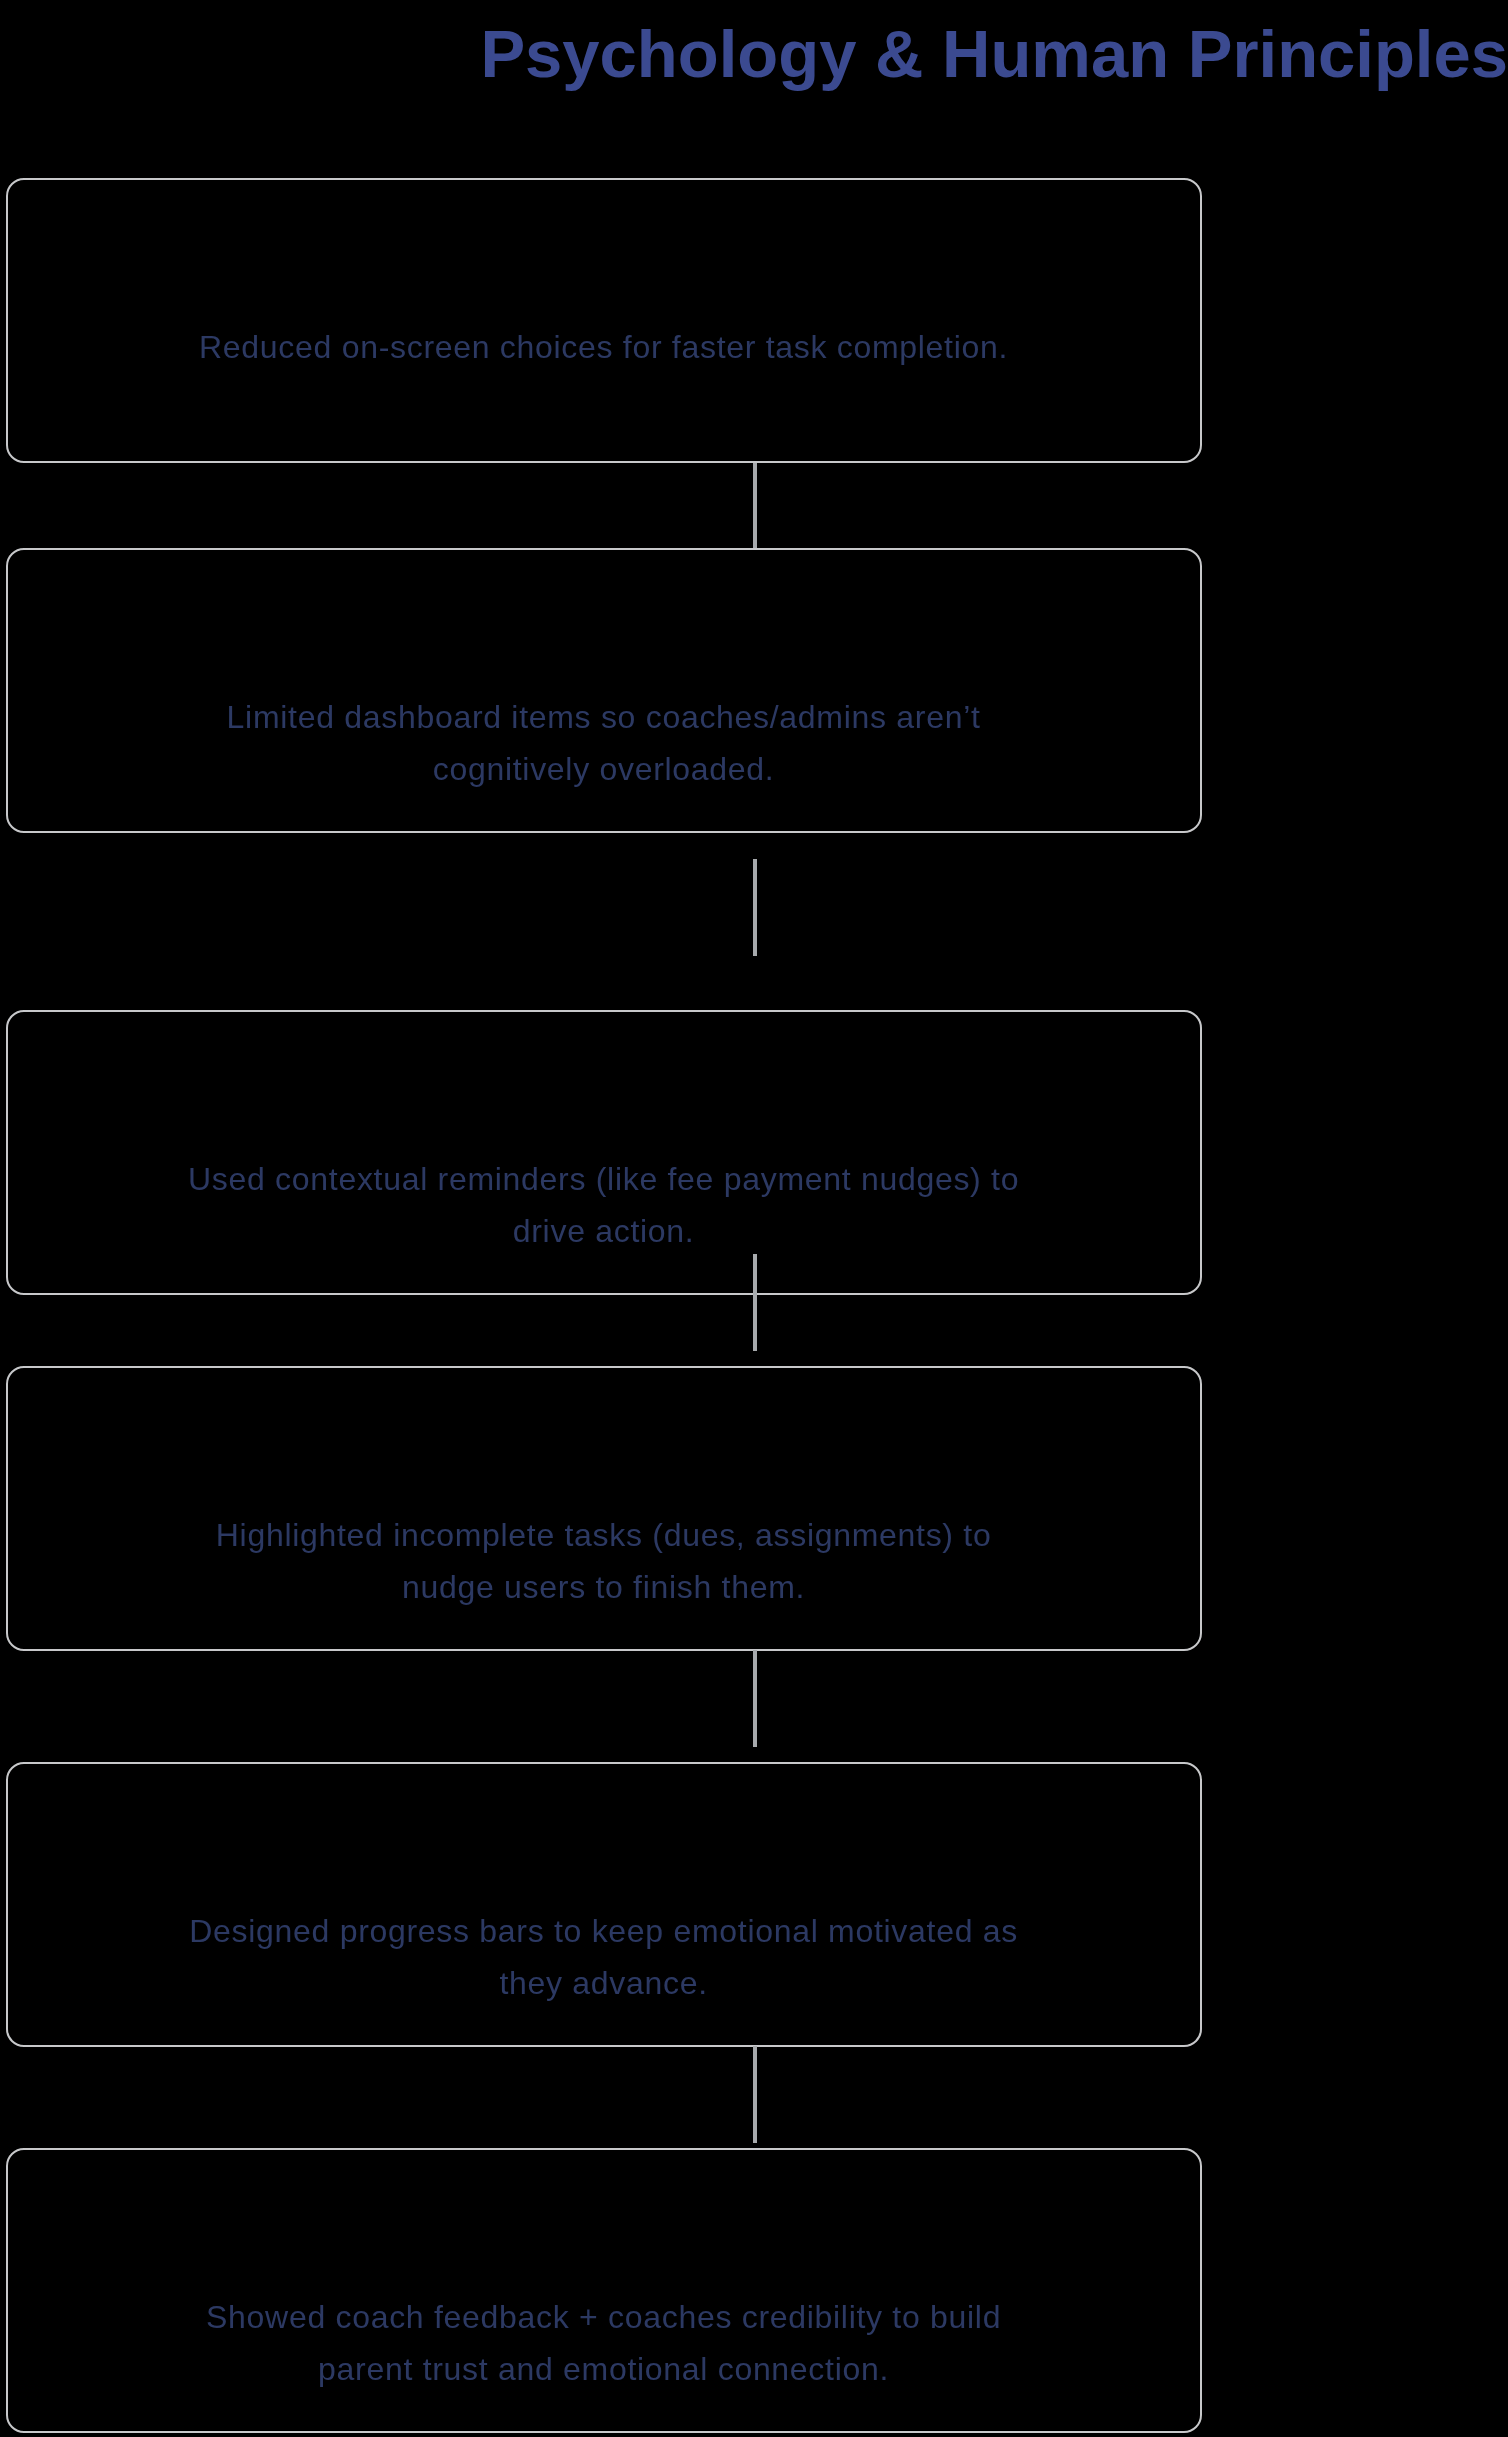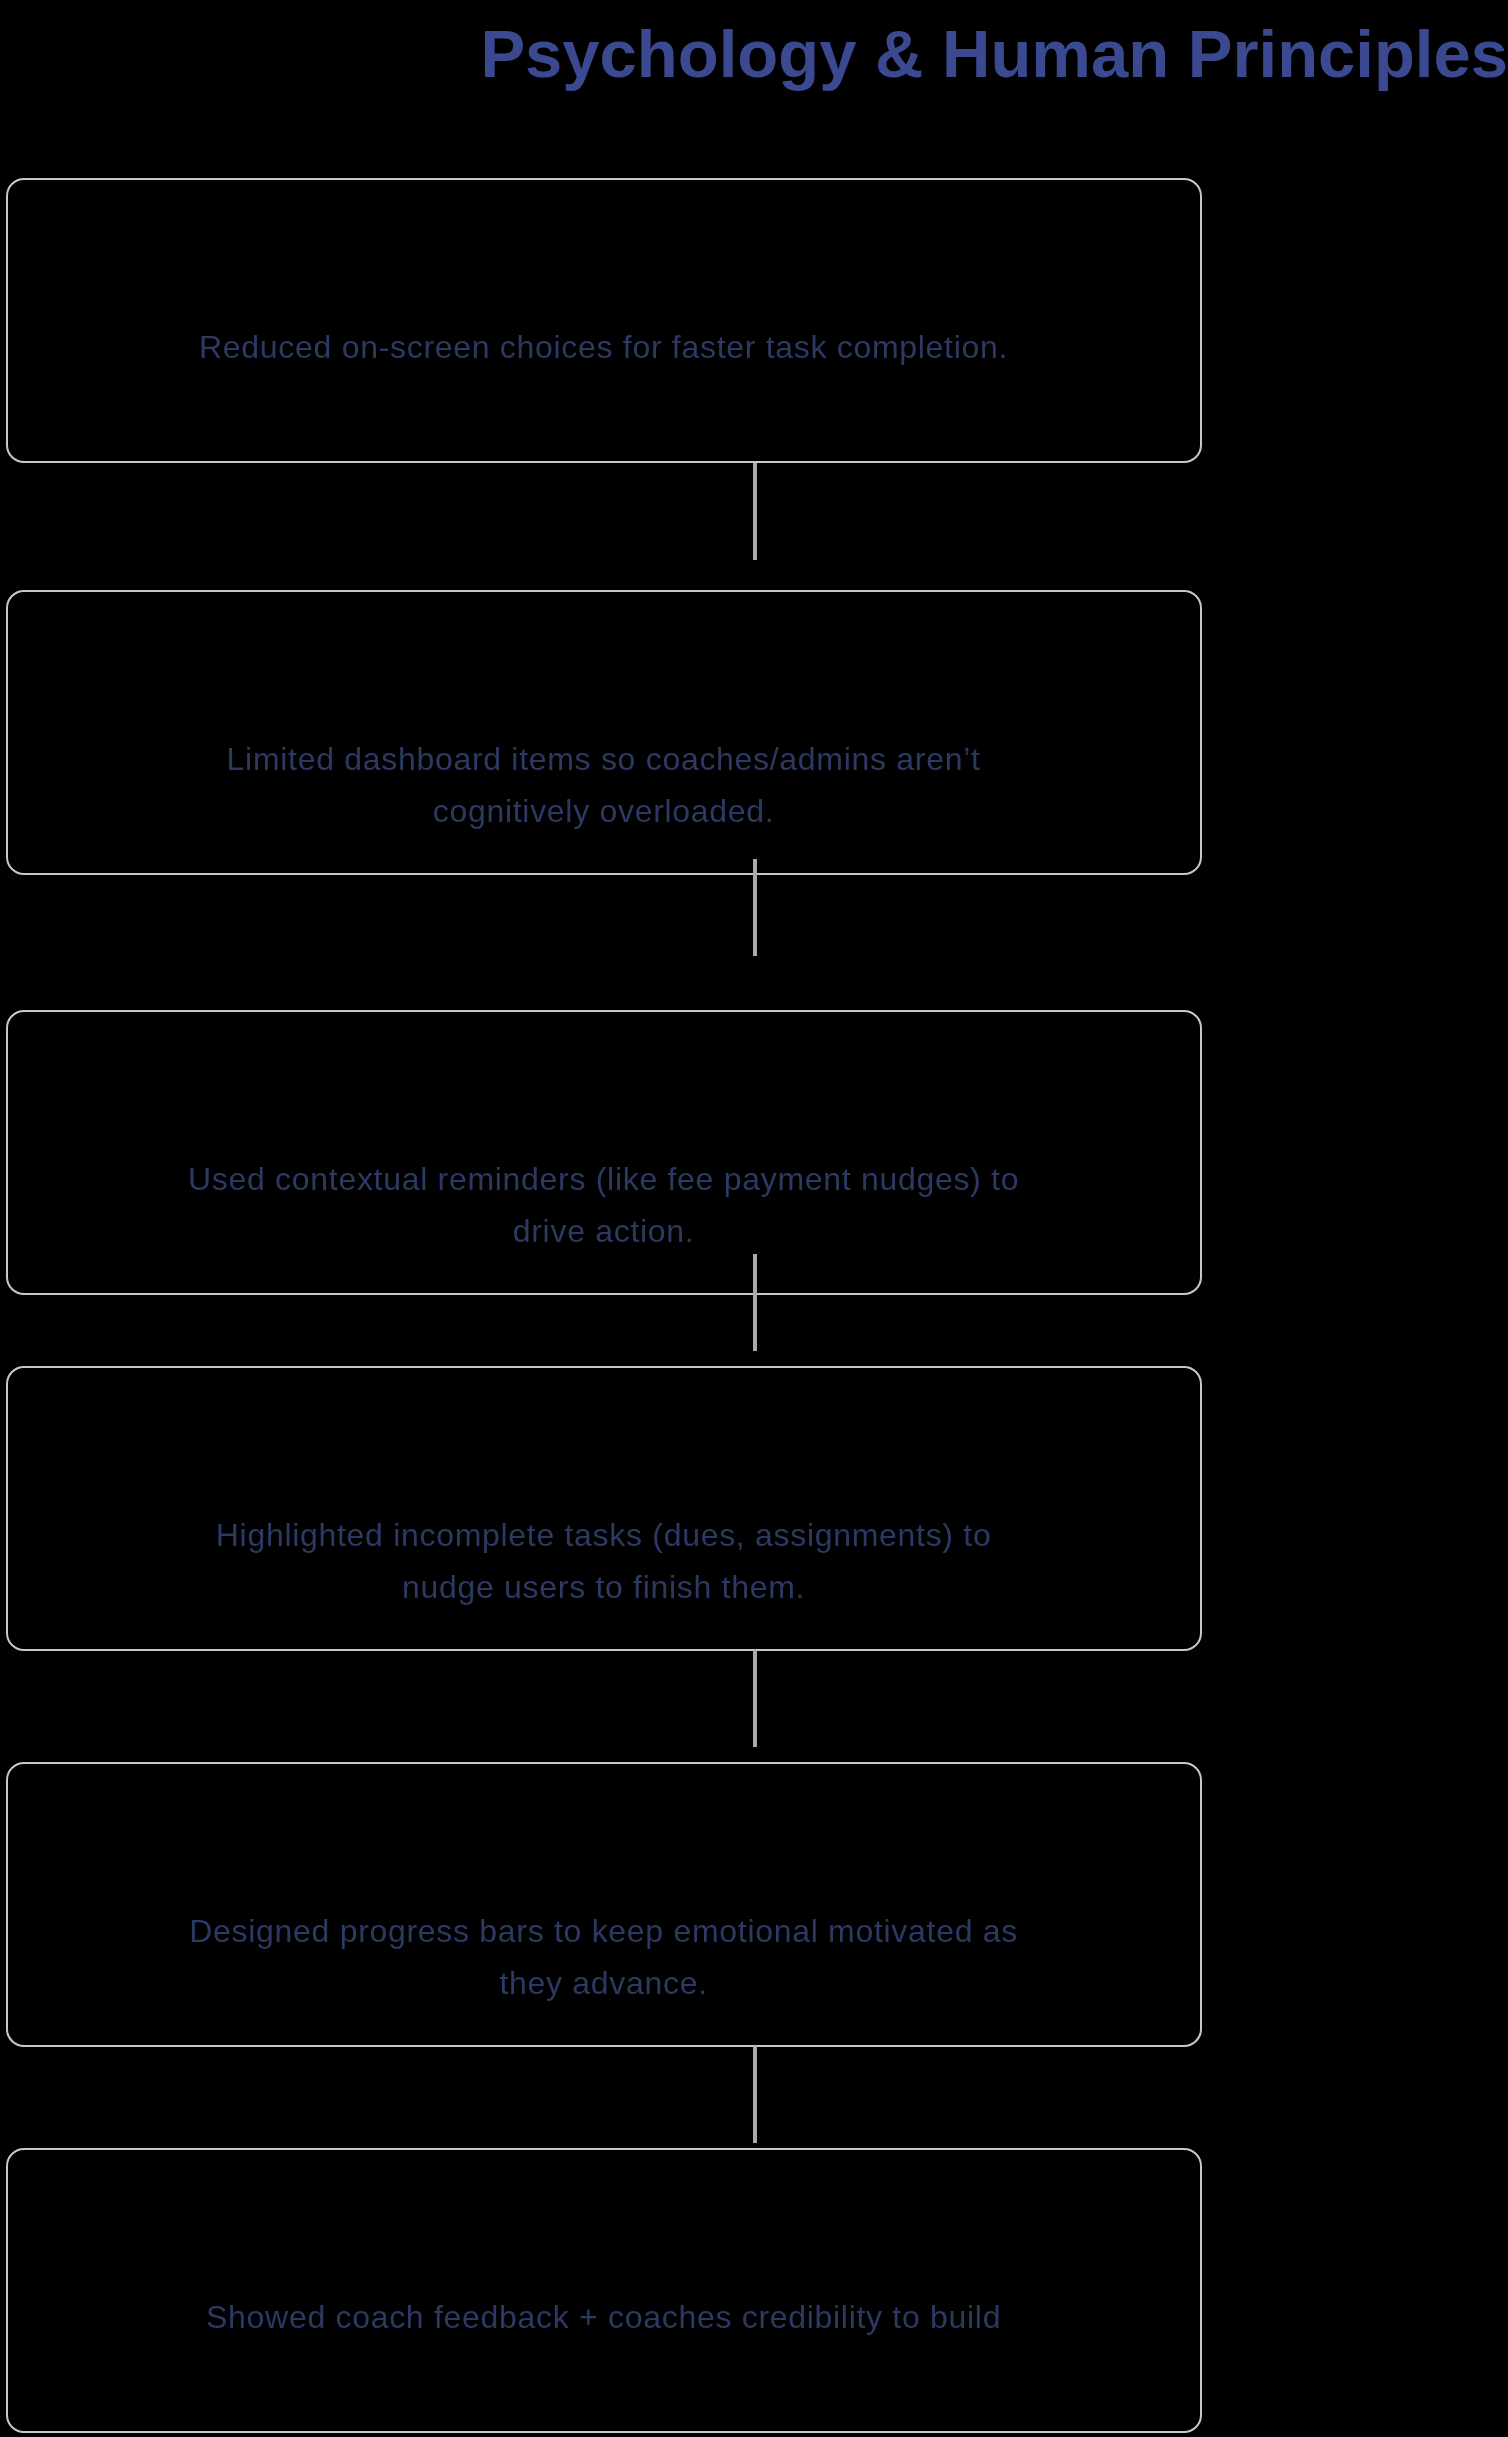--- a/index.html
+++ b/index.html
@@ -69,21 +69,21 @@
   <h1 class="diagram-title">Psychology &amp; Human Principles</h1>
 
   <div class="flow-node" style="top:178px;">
     <div class="node-text">
       <span class="node-line">Reduced on-screen choices for faster task completion.</span>
       <span class="node-line"></span>
     </div>
   </div>
   <div class="connector-line" style="top:463px;"></div>
 
-  <div class="flow-node" style="top:590px;">
+  <div class="flow-node" style="top:548px;">
     <div class="node-text">
       <span class="node-line">Limited dashboard items so coaches/admins aren’t</span>
       <span class="node-line">cognitively overloaded.</span>
     </div>
   </div>
   <div class="connector-line" style="top:859px;"></div>
 
   <div class="flow-node" style="top:970px;margin-top:40px;">
     <div class="node-text">
       <span class="node-line">Used contextual reminders (like fee payment nudges) to</span>
@@ -104,17 +104,18 @@
     <div class="node-text">
       <span class="node-line">Designed progress bars to keep emotional motivated as</span>
       <span class="node-line">they advance.</span>
     </div>
   </div>
   <div class="connector-line" style="top:2046px;"></div>
 
   <div class="flow-node" style="top:2148px;">
     <div class="node-text">
       <span class="node-line">Showed coach feedback + coaches credibility to build</span>
+      <span class="node-line">parent trust and emotional connection.</span>
     </div>
   </div>
 
 </div>
 
 
 </body></html>

